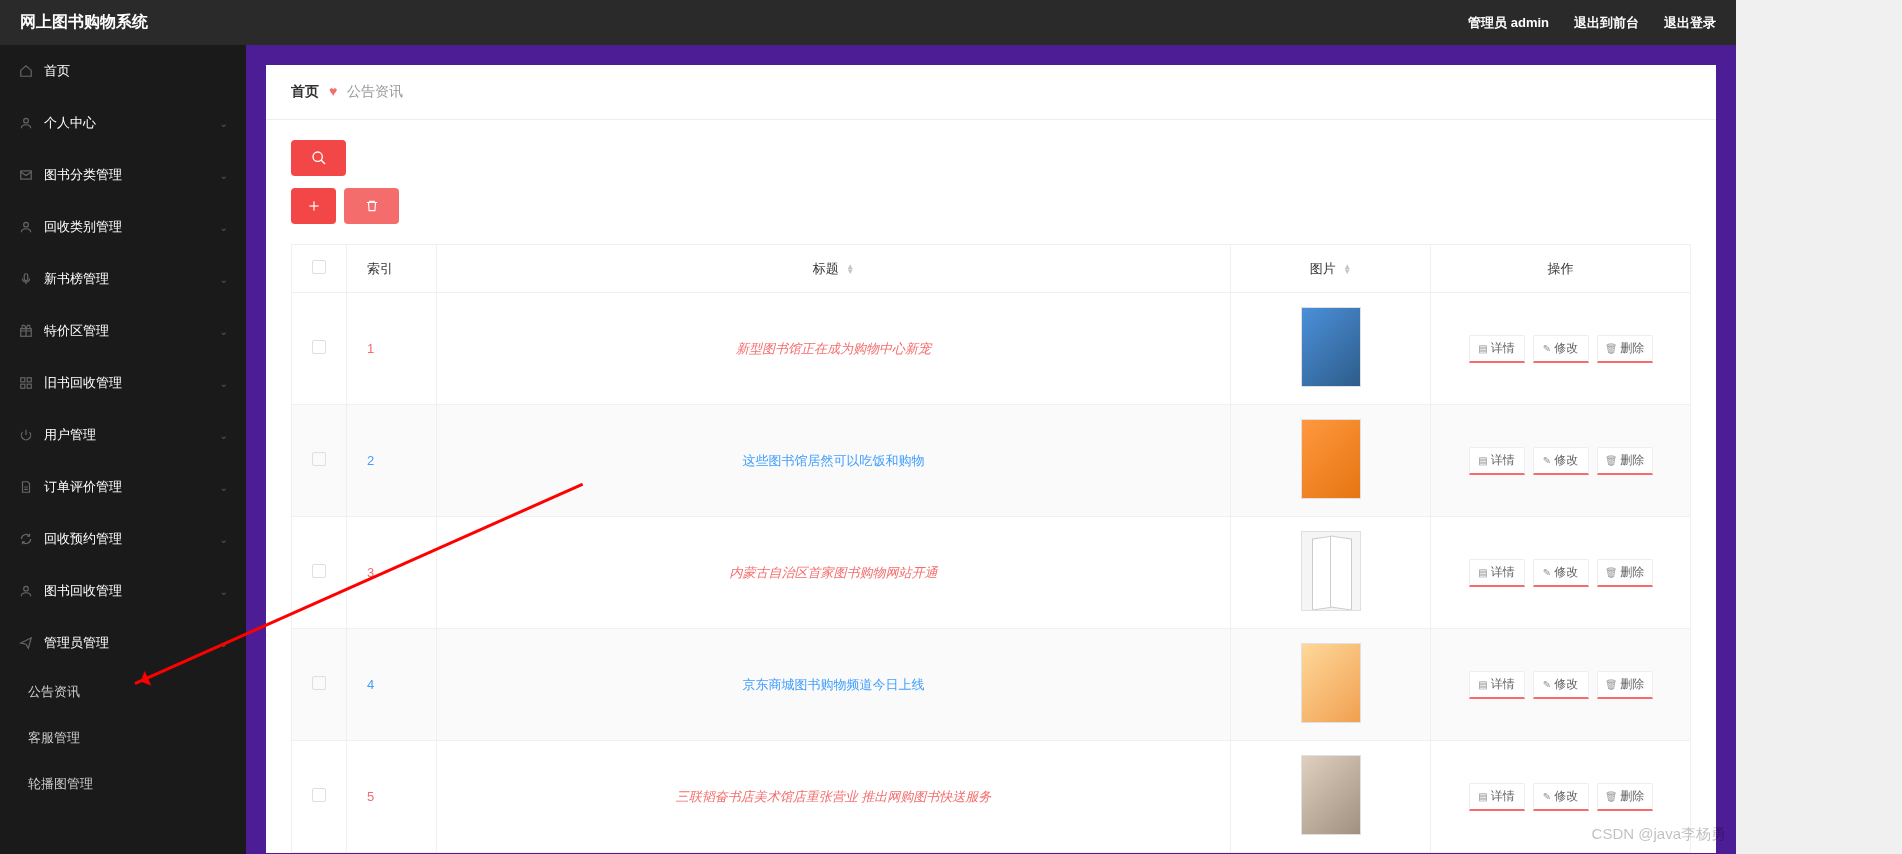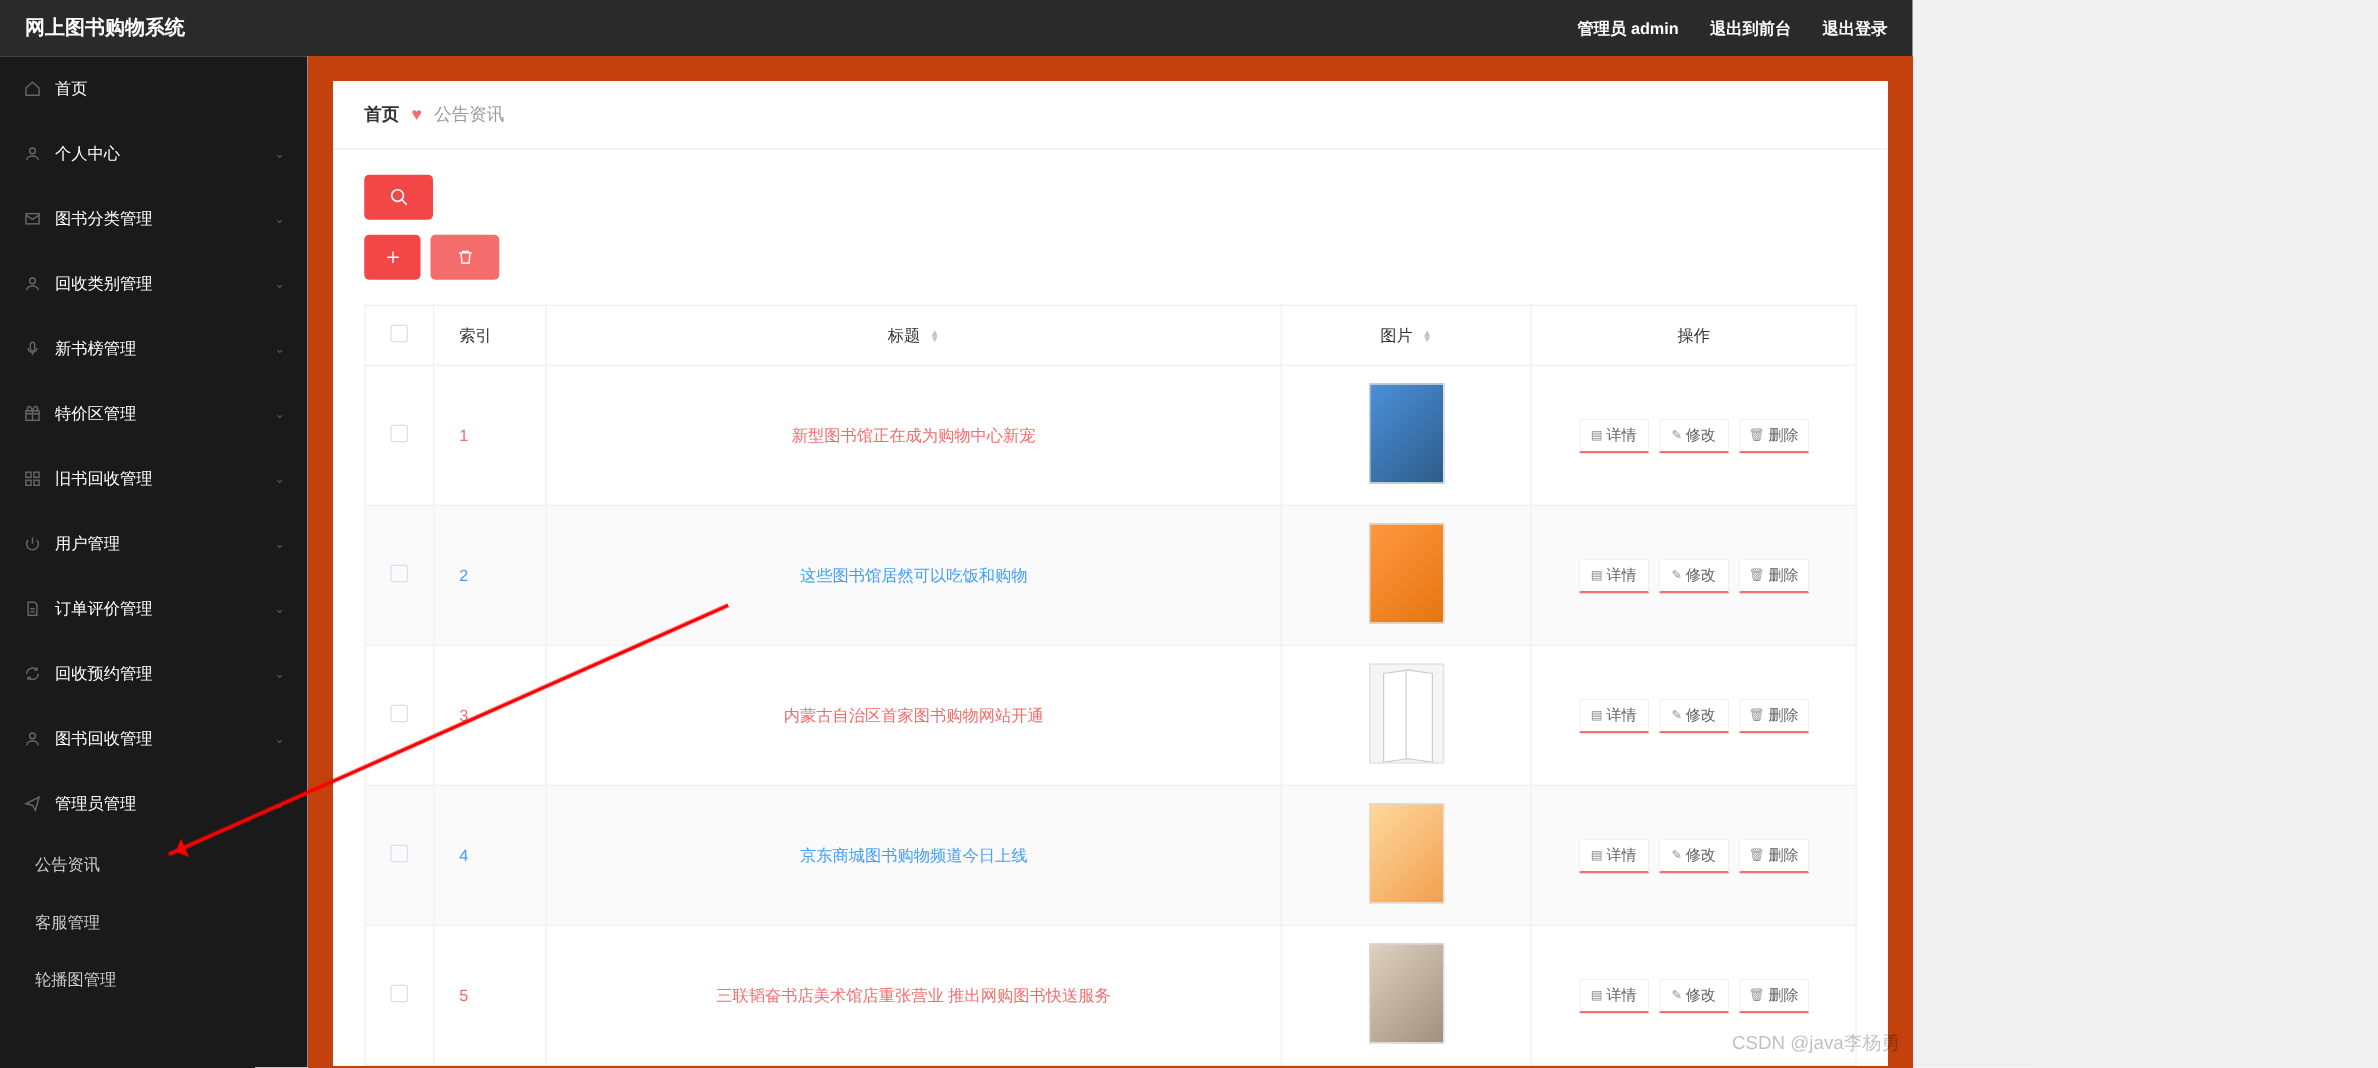--- a/index.html
+++ b/index.html
@@ -1,34 +1,34 @@
 <!DOCTYPE html>
 <html><head>
 <meta charset="utf-8">
 <style>
 * { margin: 0; padding: 0; box-sizing: border-box; }
 body { font-family: "Microsoft YaHei", Arial, sans-serif; font-size: 13px; background: #f0f0f0; overflow: hidden; }
-.app { width: 1530px; height: 854px; position: relative; background: #fff; }
+.app { width: 1736px; height: 854px; position: relative; background: #fff; }
 
 
 .header { height: 45px; background: #2a2a2a; display: flex; align-items: center; justify-content: space-between; padding: 0 20px; color: #fff; }
 .logo { font-size: 16px; font-weight: bold; }
 .header-right { display: flex; gap: 25px; font-size: 13px; font-weight: bold; }
 .header-right span { cursor: pointer; }
 
 
 .sidebar { position: absolute; left: 0; top: 45px; width: 246px; height: calc(100% - 45px); background: #1a1a1a; color: #ccc; overflow-y: auto; }
 .menu-item { height: 52px; display: flex; align-items: center; padding: 0 18px; cursor: pointer; font-size: 13px; color: #bbb; }
 .menu-item .m-icon { width: 16px; height: 16px; margin-right: 10px; display: inline-flex; align-items: center; justify-content: center; opacity: 0.6; }
 .menu-item .m-label { flex: 1; color: #fff; }
 .menu-item .m-arrow { opacity: 0.4; font-size: 10px; }
 .sub-item { height: 46px; display: flex; align-items: center; padding-left: 28px; cursor: pointer; font-size: 13px; color: #ccc; }
 
 
-.main { position: absolute; left: 246px; top: 45px; right: 0; bottom: 0; background: #c2410c; overflow-y: auto; }
+.main { position: absolute; left: 246px; top: 45px; right: 0; bottom: 0; background: #4c1d95; overflow-y: auto; }
 .content-card { margin: 20px; background: #fff; min-height: calc(100% - 40px); }
 .breadcrumb { padding: 18px 25px; border-bottom: 1px solid #eee; font-size: 14px; }
 .bc-home { color: #333; font-weight: bold; }
 .bc-heart { color: #f56c6c; margin: 0 6px; }
 .bc-current { color: #999; }
 
 .toolbar { padding: 20px 25px 0; }
 .btn { display: inline-flex; align-items: center; justify-content: center; border: none; border-radius: 4px; cursor: pointer; color: #fff; }
 .btn-red { background: #f34646; }
 .btn-search { width: 55px; height: 36px; margin-bottom: 12px; }
@@ -42,21 +42,21 @@
 .tbl th { height: 48px; color: #333; font-size: 13px; background: #fff; }
 .tbl td { height: 112px; color: #606266; font-size: 13px; }
 .tbl tbody tr:nth-child(even) { background: #fafafa; }
 .col-check { width: 55px; }
 .col-index { width: 90px; text-align: left !important; padding-left: 20px !important; }
 .col-title { width: auto; }
 .col-img { width: 200px; }
 .col-act { width: 260px; }
 .idx-red { color: #f56c6c; }
 .idx-blue { color: #409eff; }
-.title-red { color: #f56c6c; }
+.title-red { color: #f56c6c; font-style: italic; }
 .title-blue { color: #409eff; }
 
 .chk { width: 14px; height: 14px; border: 1px solid #dcdfe6; border-radius: 2px; display: inline-block; }
 
 .book-img { width: 60px; height: 80px; display: inline-block; border: 1px solid #e0e0e0; position: relative; overflow: hidden; }
 .bi1 { background: linear-gradient(135deg, #4a90d9 0%, #2e5c8a 100%); }
 .bi2 { background: linear-gradient(135deg, #ff9840 0%, #e67510 100%); }
 .bi3 { background: #f5f5f5; }
 .bi3::before, .bi3::after { content:''; position:absolute; background:#fff; border:1px solid #ccc; height:70px; width:20px; top:5px; }
 .bi3::before { left:10px; transform: skewY(-8deg); }

